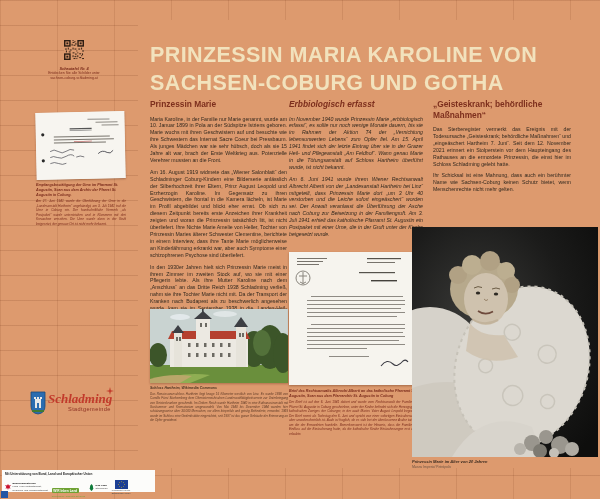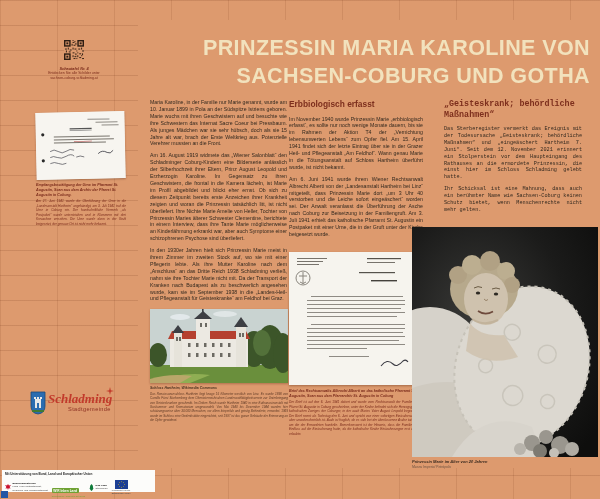--- a/index.html
+++ b/index.html
@@ -5,28 +5,28 @@
   html,body{margin:0;padding:0;}
   body{font-family:"Liberation Sans","DejaVu Sans",sans-serif;}
   #board{position:relative;width:600px;height:499px;overflow:hidden;
     background-color:#dd9a6e;
     background-image:
       linear-gradient(rgba(120,60,30,.18) 1px, transparent 1px),
       linear-gradient(90deg, rgba(120,60,30,.14) 1px, transparent 1px);
     background-size:57px 25px;}
   .abs{position:absolute;}
   #panel{left:138px;top:20px;width:462px;height:448px;background:#dd9a6e;}
-  #title{left:150px;top:34px;width:440px;font-size:21.5px;line-height:1.32;
-    font-weight:700;color:#f2e2bd;letter-spacing:.4px;text-align:right;}
+  #title{left:150px;top:41px;width:440px;font-size:21.5px;line-height:1.32;
+    font-weight:700;color:#f2e2bd;letter-spacing:.4px;}
   .col{top:99px;color:#33291f;}
   .col h3{margin:0 0 6px 0;font-size:8.4px;color:#7d2f1d;line-height:1.25;}
   .col p{margin:0 0 5px 0;font-size:5.2px;line-height:1.33;text-align:justify;}
   #col1{left:150px;width:137px;}
-  #col2{left:289px;width:134px;}
-  #col3{left:444px;width:138px;font-family:Liberation Mono, monospace;}
+  #col2{left:289px;width:134px;font-style:italic;}
+  #col3{left:433px;width:138px;}
   .cap{color:#7a2b1b;}
   .cap .t{display:block;font-weight:700;font-style:italic;font-size:3.7px;line-height:1.35;margin-bottom:1.5px;}
   .cap .b{display:block;font-style:italic;font-size:3.2px;line-height:1.4;text-align:justify;}
   .paper{background:#f6f4ef;box-shadow:0 1px 2px rgba(60,20,0,.35);}
   figure{margin:0;}
   
   #qrwrap{left:34px;top:40px;width:80px;text-align:center;color:#7a2b1b;}
   #qrwrap svg{display:inline-block;}
   #qrwrap .l0{display:block;font-size:3.9px;font-weight:700;font-style:italic;margin-top:2px;}
   #qrwrap .l1,#qrwrap .l2{display:block;font-size:3.5px;line-height:1.45;}
@@ -136,20 +136,21 @@
         <path d="M62,42 q4,-4 9,-1 q3,2 6,-2" stroke-width="0.9"></path>
       </g>
     </svg>
   </figure>
   <div class="abs cap" style="left:36px;top:183px;width:90px;">
     <span class="t">Empfangsbestätigung der Urne im Pfarramt St. Augustin, Scan aus dem Archiv der Pfarrei St. Augustin in Coburg.</span>
     <span class="b">Am 27. Juni 1941 wurde die Überführung der Urne in die „Landesanstalt Hartheim“ angekündigt, am 3. Juli 1941 traf die Urne in Coburg ein. Der handschriftliche Vermerk „als Postpaket“ wurde unterstrichen und in Klammern mit drei Kreuzchen versehen. Die Urne wurde dann in der Gruft beigesetzt, der genaue Ort ist nicht mehr bekannt.</span>
   </div>
 
   <div id="col1" class="abs col">
+    <h3>Prinzessin Marie</h3>
     <p>Maria Karoline, in der Familie nur Marie genannt, wurde am 10. Januar 1899 in Pola an der Südspitze Istriens geboren. Marie wuchs mit ihren Geschwistern auf und besuchte wie ihre Schwestern das Internat Sacre Coeur bei Pressbaum. Als junges Mädchen war sie sehr hübsch, doch als sie 15 Jahre alt war, brach der Erste Weltkrieg aus. Potenzielle Verehrer mussten an die Front.</p>
     <p>Am 16. August 1919 widmete das „Wiener Salonblatt“ den Schladminger Coburg-Kindern eine Bilderserie anlässlich der Silberhochzeit ihrer Eltern, Prinz August Leopold und Erzherzogin Karoline. Im Gegensatz zu ihren Geschwistern, die frontal in die Kamera lächeln, ist Marie im Profil abgebildet und blickt eher ernst. Ob sich zu diesem Zeitpunkt bereits erste Anzeichen ihrer Krankheit zeigten und woran die Prinzessin tatsächlich litt, ist nicht überliefert. Ihre Nichte Marie Amelie von Heller, Tochter von Prinzessin Maries älterer Schwester Clementine, berichtete in einem Interview, dass ihre Tante Marie möglicherweise an Kinderlähmung erkrankt war, aber auch Symptome einer schizophrenen Psychose sind überliefert.</p>
     <p>In den 1930er Jahren hielt sich Prinzessin Marie meist in ihrem Zimmer im zweiten Stock auf, wo sie mit einer Pflegerin lebte. Als ihre Mutter Karoline nach dem „Anschluss“ an das Dritte Reich 1938 Schladming verließ, nahm sie ihre Tochter Marie nicht mit. Da der Transport der Kranken nach Budapest als zu beschwerlich angesehen wurde, kam sie im September 1938 in die „Landes-Heil- und Pflegeanstalt für Geisteskranke“ am Feldhof bei Graz.</p>
   </div>
 
   <div id="col2" class="abs col">
     <h3>Erbbiologisch erfasst</h3>
     <p>Im November 1940 wurde Prinzessin Marie „erbbiologisch erfasst“, es sollte nur noch wenige Monate dauern, bis sie im Rahmen der Aktion T4 der „Vernichtung lebensunwerten Lebens“ zum Opfer fiel. Am 15. April 1941 findet sich der letzte Eintrag über sie in der Grazer Heil- und Pflegeanstalt „Am Feldhof“. Wann genau Marie in die Tötungsanstalt auf Schloss Hartheim überführt wurde, ist nicht bekannt.</p>
     <p>Am 6. Juni 1941 wurde ihrem Wiener Rechtsanwalt Albrecht Alberti von der „Landesanstalt Hartheim bei Linz“ mitgeteilt, dass Prinzessin Marie dort „um 3 Uhr 40 verstorben und die Leiche sofort eingeäschert“ worden sei. Der Anwalt veranlasst die Überführung der Asche nach Coburg zur Beisetzung in der Familiengruft. Am 3. Juli 1941 erhielt das katholische Pfarramt St. Augustin ein Postpaket mit einer Urne, die in der Gruft unter der Kirche beigesetzt wurde.</p>
   </div>

